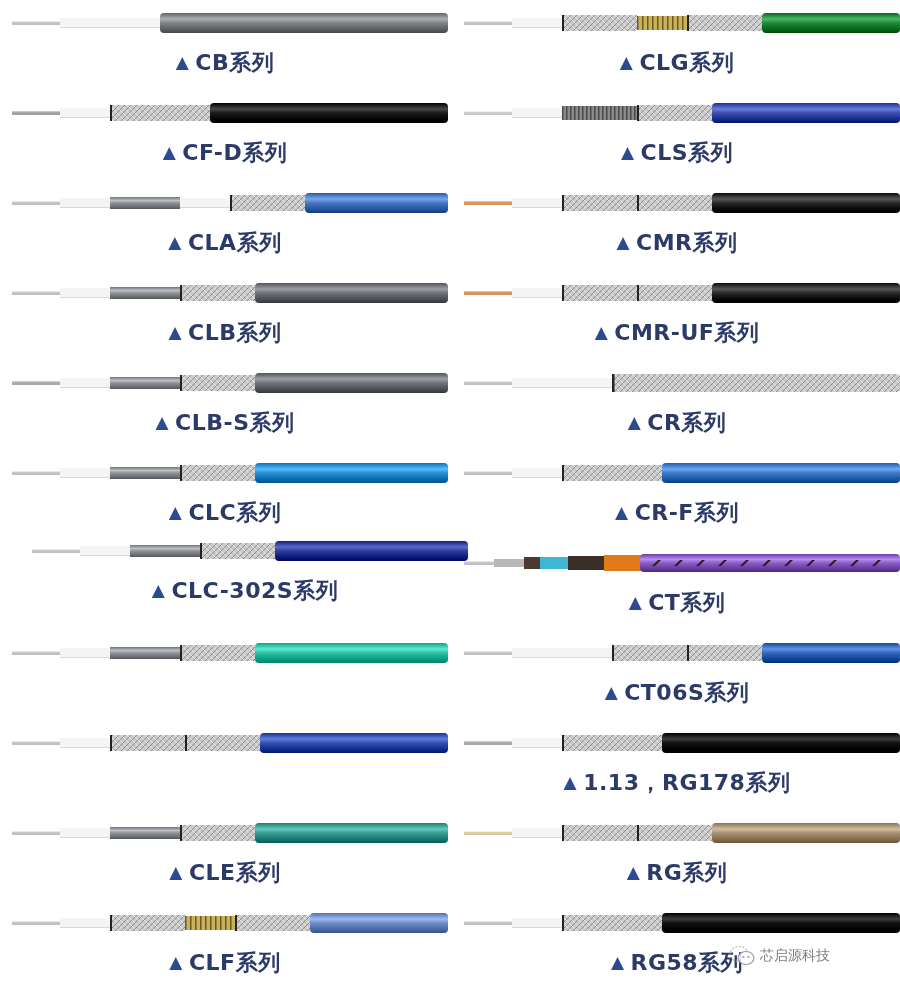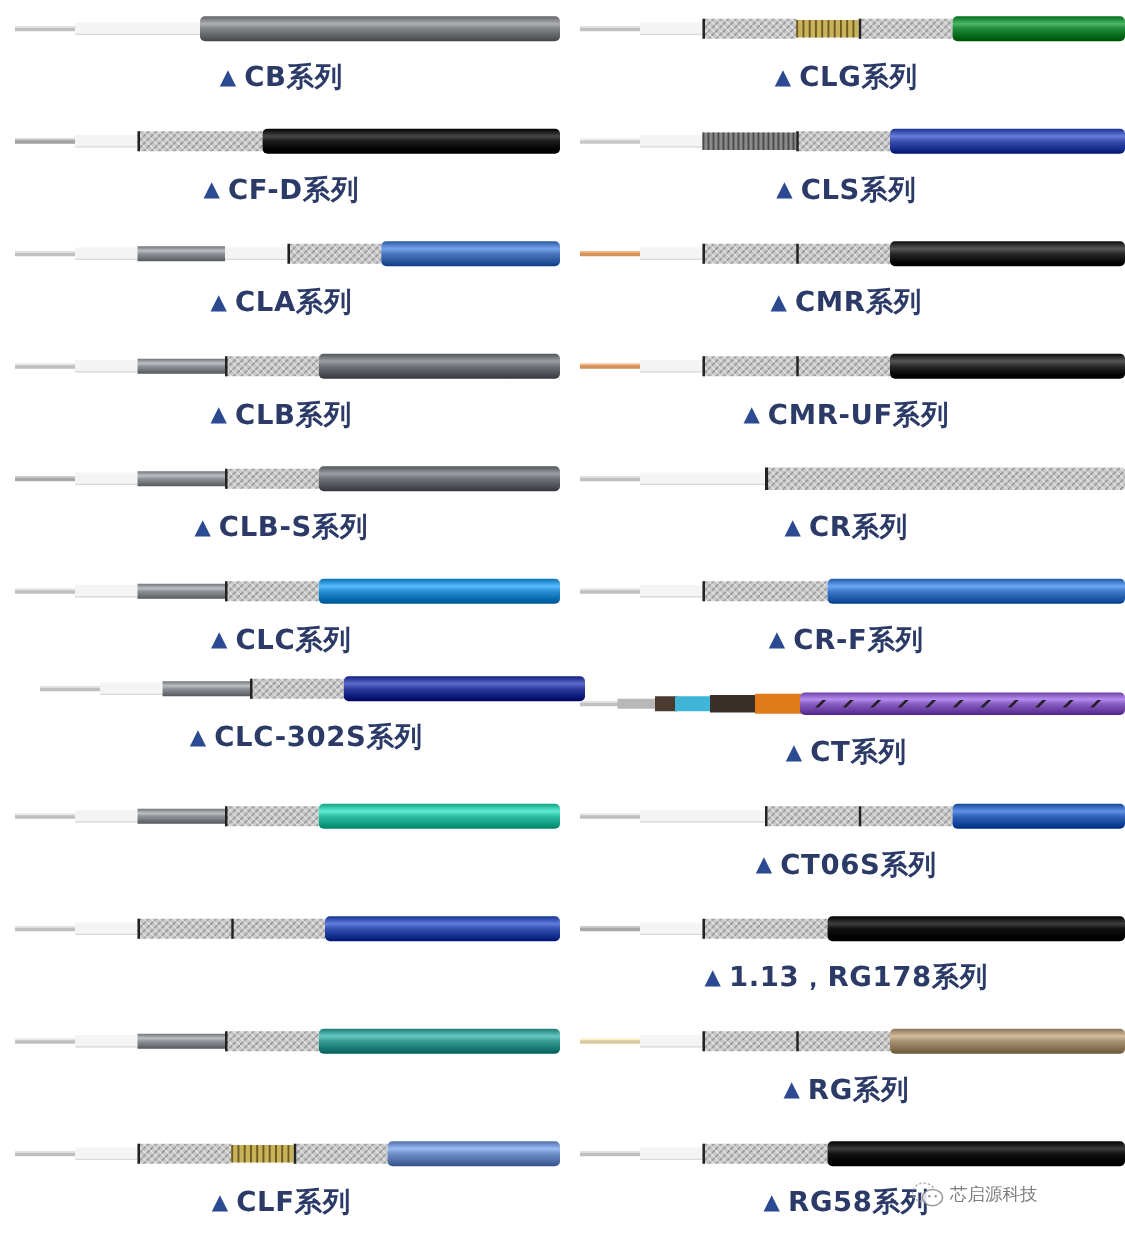--- a/index.html
+++ b/index.html
@@ -674,20 +674,21 @@
           <linearGradient id="g46" x1="0" y1="0" x2="0" y2="1">
             <stop offset="0" stop-color="#1c7c76"></stop>
             <stop offset="0.3" stop-color="#67c7c1"></stop>
             <stop offset="0.5" stop-color="#3a9a94"></stop>
             <stop offset="0.85" stop-color="#12726c"></stop>
             <stop offset="1" stop-color="#005e58"></stop>
           </linearGradient>
         </defs>
         <rect x="243" y="5" width="193" height="20" fill="url(#g46)" rx="4"></rect>
       </svg>
+      <div class="label"><span class="tri">▲</span><span>CLE系列</span></div>
     </div>
     <div class="cell" style="left: 452px; top: 810px;">
       <svg class="cable" viewBox="0 0 436 30">
         <rect x="0" y="13" width="50" height="4" fill="#d8c8a0"></rect>
         <rect x="0" y="13" width="50" height="1.2" fill="#fff0c8"></rect>
         <rect x="48" y="10" width="50" height="10" fill="#f4f4f4"></rect>
         <rect x="48" y="19" width="50" height="1" fill="#d8d8d8"></rect>
         <defs>
           <pattern id="p47" width="6" height="6" patternUnits="userSpaceOnUse">
             <rect width="6" height="6" fill="#c9c9c9"></rect>

